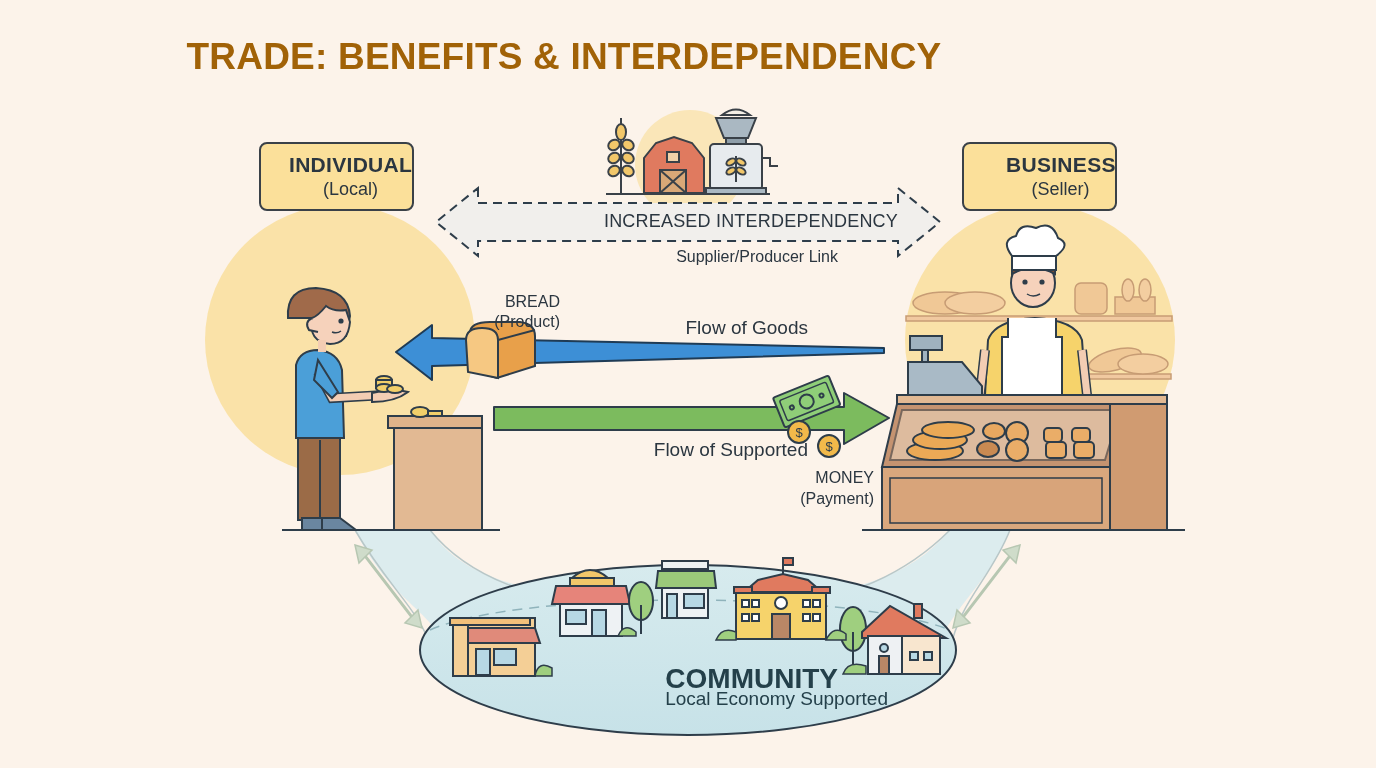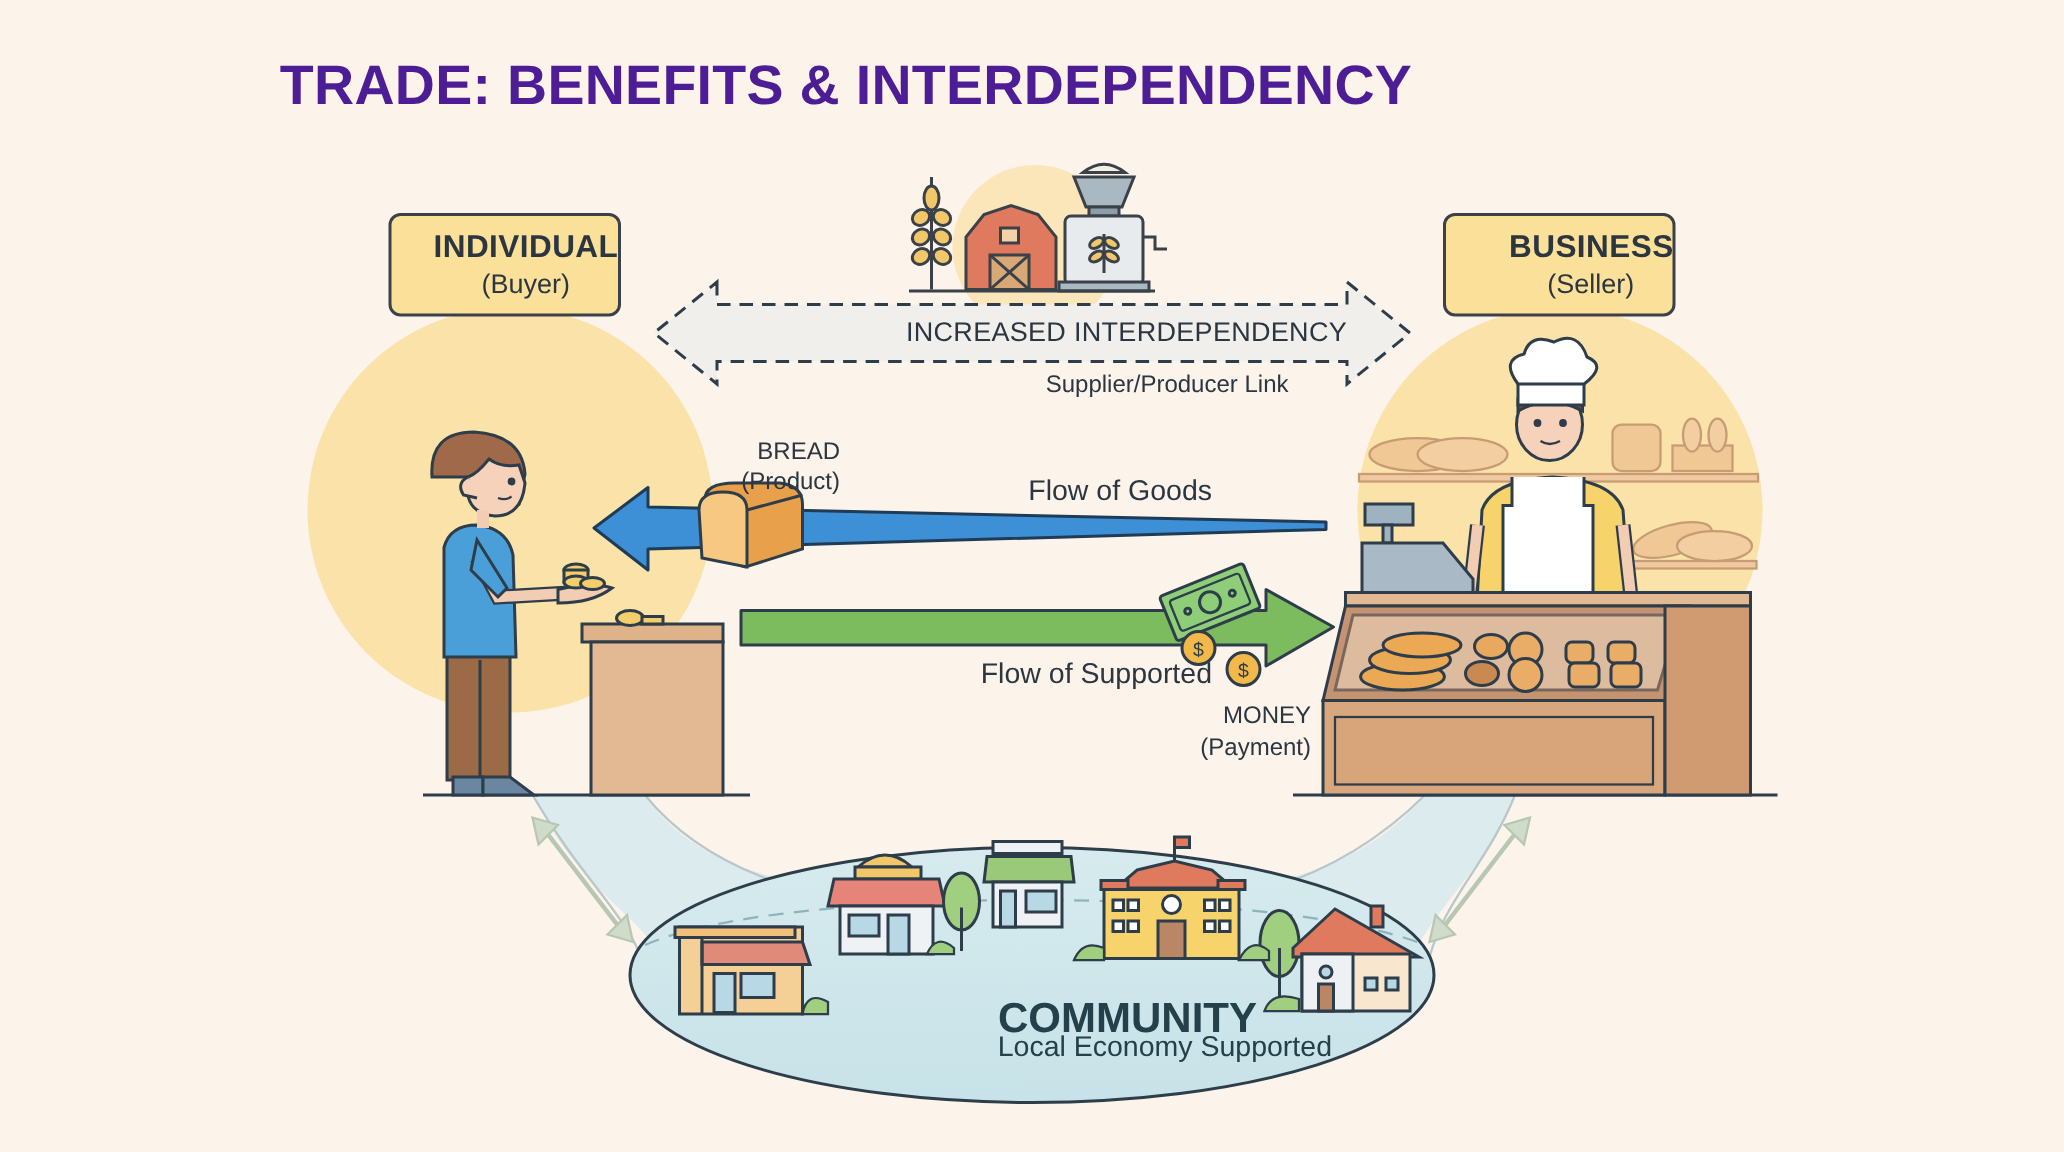--- a/index.html
+++ b/index.html
@@ -7,21 +7,21 @@
     width: 1376px; height: 768px; overflow: hidden;
     background: #fcf3ea;
     font-family: "DejaVu Sans", "Liberation Sans", sans-serif;
     color: #2b3640;
     position: relative;
   }
   .abs { position: absolute; }
   svg.scene { position: absolute; left: 0; top: 0; }
   .title {
     left: 0; width: 1128px; top: 36px; text-align: center;
-    font-size: 37px; font-weight: bold; color: #4c1d95; letter-spacing: 0.2px;
+    font-size: 37px; font-weight: bold; color: #a16207; letter-spacing: 0.2px;
     font-family: "Liberation Sans", "DejaVu Sans", sans-serif;
   }
   .role-box {
     background: #fbe09a; border: 2px solid #3a4148; border-radius: 8px;
     text-align: center; color: #2b3640;
     font-family: "Liberation Sans", sans-serif;
     box-sizing: border-box;
   }
   .role-box .main { font-size: 21px; font-weight: bold; display: block; margin-top: 9px; letter-spacing: 0.3px; }
   .role-box .sub { font-size: 18px; display: block; margin-top: 2px; }
@@ -292,30 +292,30 @@
     <path d="M716 640 Q722 626 736 632 L736 640 Z"></path>
     <path d="M826 640 Q834 624 846 634 L846 640 Z"></path>
     <path d="M843 674 Q848 660 866 666 L866 674 Z"></path>
   </g>
 </svg>
 
 <div class="abs title">TRADE: BENEFITS &amp; INTERDEPENDENCY</div>
 
 <div class="abs role-box" style="left:259px; top:142px; width:155px; height:69px;padding-left:28px;">
   <span class="main">INDIVIDUAL</span>
-  <span class="sub">(Buyer)</span>
+  <span class="sub">(Local)</span>
 </div>
 
 <div class="abs role-box" style="left:962px; top:142px; width:155px; height:69px;padding-left:42px;">
   <span class="main">BUSINESS</span>
   <span class="sub">(Seller)</span>
 </div>
 
 <div class="abs lbl interdep" style="left:478px; top:211px; width:420px;">INCREASED INTERDEPENDENCY</div>
-<div class="abs lbl small" style="left:559px; top:248px; width:300px;">Supplier/Producer Link</div>
+<div class="abs lbl small" style="left:538px; top:248px; width:300px;">Supplier/Producer Link</div>
 
 <div class="abs lbl" style="left:440px; top:292px; width:120px; font-size:16px; line-height:20px;">
   <div>BREAD</div>
   <div>(Product)</div>
 </div>
 
 <div class="abs lbl flow" style="left:568px; top:317px; width:240px;">Flow of Goods</div>
 <div class="abs lbl flow" style="left:568px; top:439px; width:240px;">Flow of Supported</div>
 
 <div class="abs lbl" style="left:754px; top:467px; width:120px; font-size:16px; line-height:21px;">

